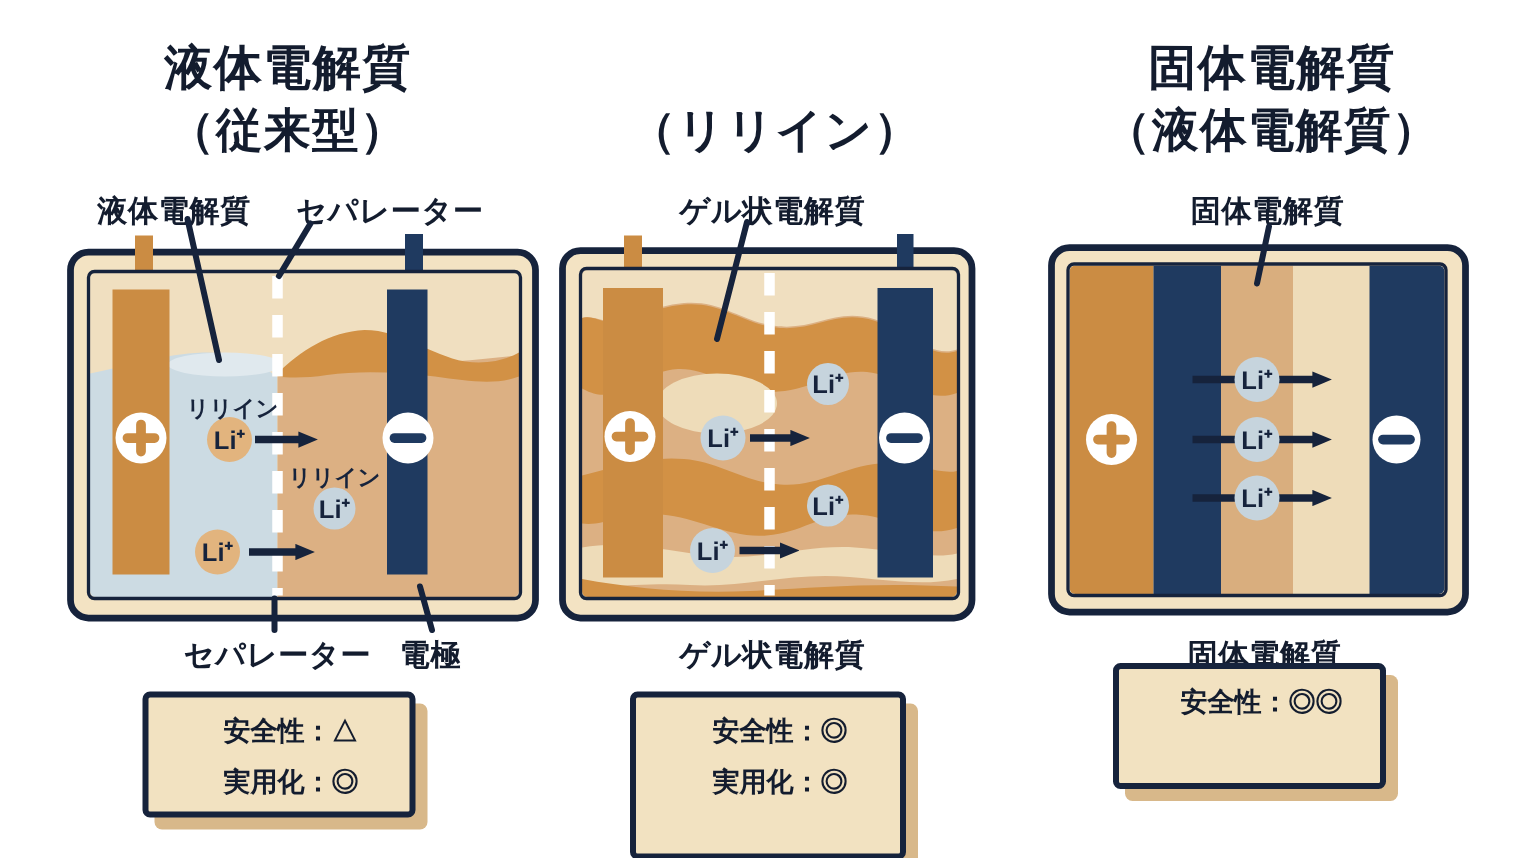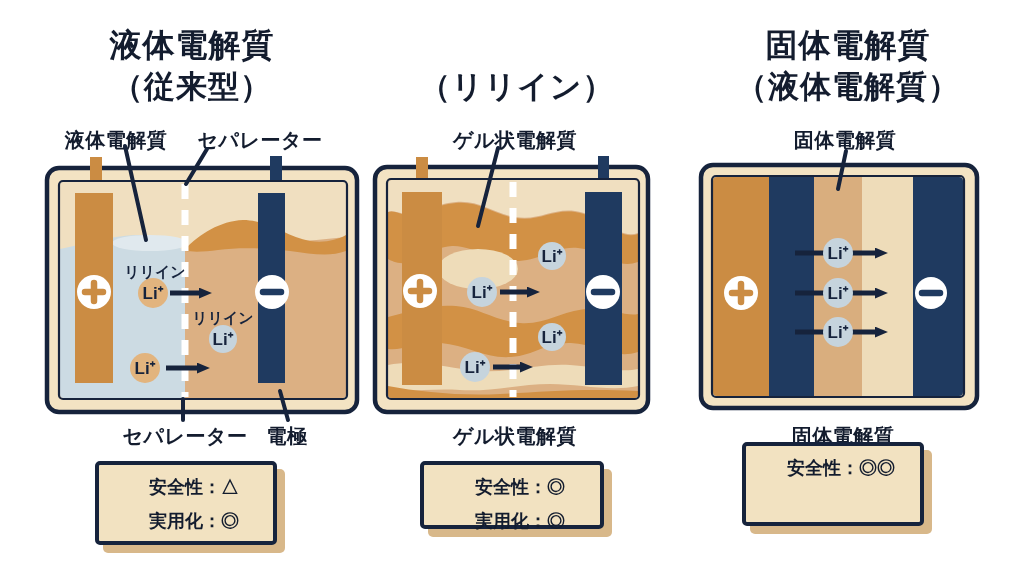--- a/index.html
+++ b/index.html
@@ -152,21 +152,21 @@
 
     <line x1="493" y1="367" x2="521" y2="367" class="arrow" marker-end="url(#ah2)"></line>
     <circle cx="475" cy="367" r="15" class="f-ionb"></circle>
     <text x="475" y="373" class="ion-text">Li⁺</text>
 
     <line x1="498" y1="148" x2="478" y2="226" class="leader"></line>
   </svg>
 
   <div class="abs ctr lbl" style="left:515px;top:423px">ゲル状電解質</div>
 
-  <div class="rating-box" style="left:420px;top:461px;width:184px;height:68px">
+  <div class="rating-box" style="left:420px;top:461px;width:184px;height:112px">
     <div class="rating-line">安全性：◎</div>
     <div class="rating-line">実用化：◎</div>
   </div>
 
   <div class="abs ctr title" style="left:848px;top:24px">固体電解質</div>
   <div class="abs ctr subtitle" style="left:848px;top:66px">（液体電解質）</div>
   <div class="abs ctr lbl" style="left:845px;top:127px">固体電解質</div>
 
   <svg class="diagram" style="left:690px;top:140px" width="305" height="285" viewBox="690 140 305 285">
     <defs>

